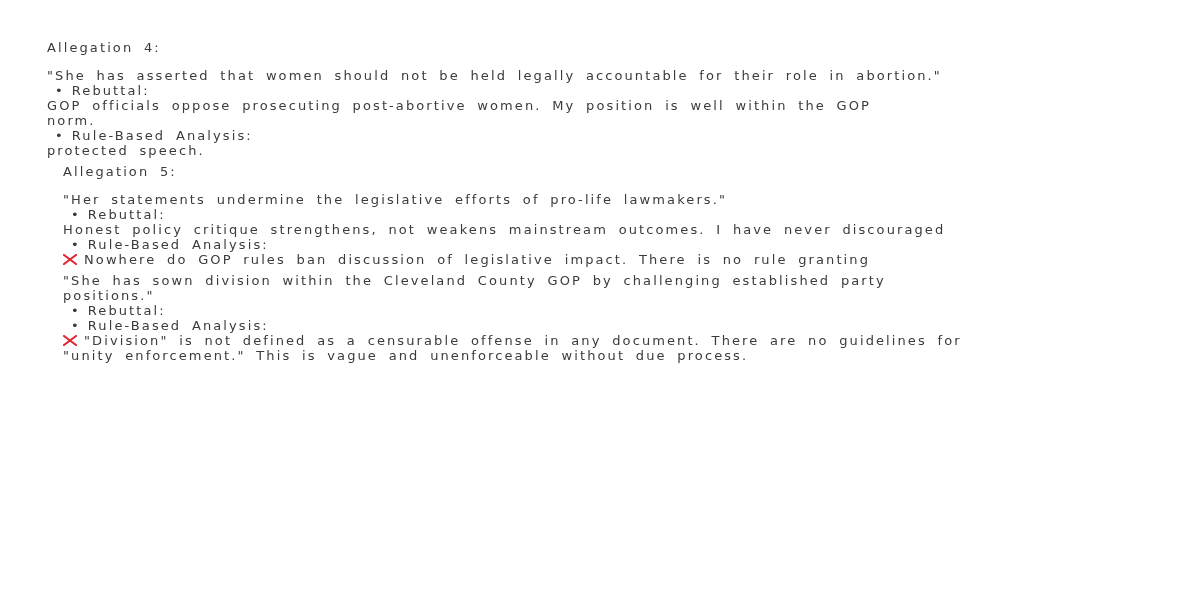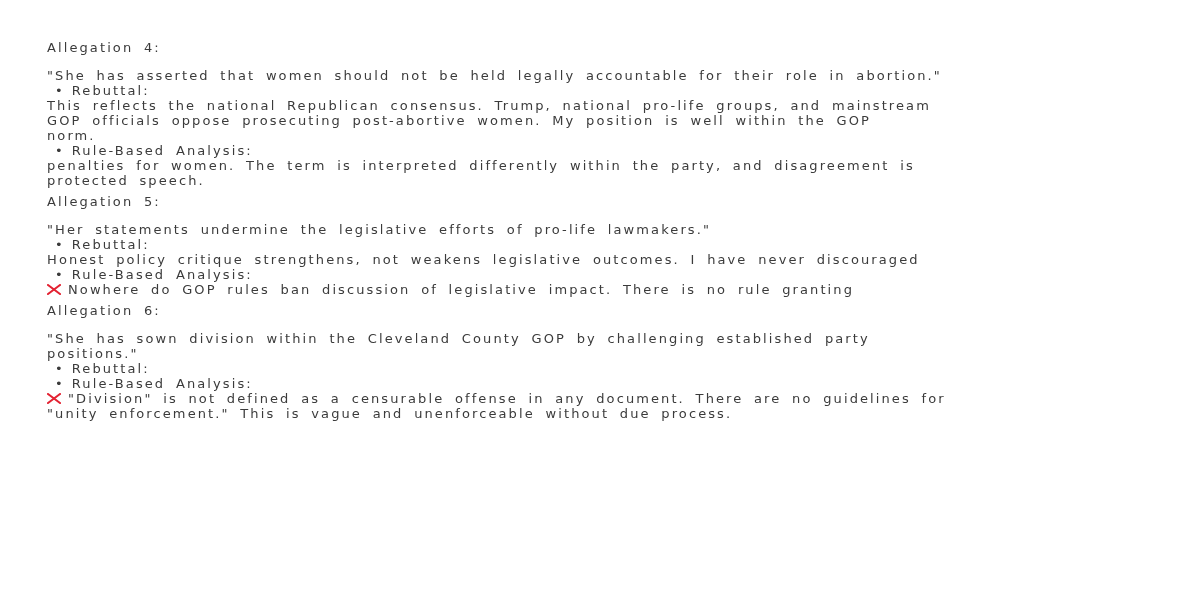--- a/index.html
+++ b/index.html
@@ -24,20 +24,21 @@
     font-family: "DejaVu Sans", "Liberation Sans", sans-serif;
     font-size: 13px;
     line-height: 15px;
     letter-spacing: 2.1px;
     word-spacing: 4.5px;
     color: #3b3b3b;
     font-weight: 400;
   }
   .section + .section {
     margin-top: 6px;
+    margin-left: 16px;
   }
   .heading {
     margin-bottom: 13px;
   }
   .line {
     height: 15px;
     line-height: 15px;
     white-space: nowrap;
   }
   .line.bullet {
@@ -62,40 +63,37 @@
 </style>
 </head>
 <body>
 
 <div class="page">
   <div class="doc" id="doc">
       <div class="section">
         <div class="line heading">Allegation 4:</div>
         <div class="line">"She has asserted that women should not be held legally accountable for their role in abortion."</div>
         <div class="line bullet"><span class="bullet-dot">•</span><span>Rebuttal:</span></div>
-        <div class="line">This reflects the national Republican consensus. Trump, national pro-life groups, and mainstream</div>
         <div class="line">GOP officials oppose prosecuting post-abortive women. My position is well within the GOP</div>
         <div class="line">norm.</div>
         <div class="line bullet"><span class="bullet-dot">•</span><span>Rule-Based Analysis:</span></div>
-        <div class="line">penalties for women. The term is interpreted differently within the party, and disagreement is</div>
         <div class="line">protected speech.</div>
       </div>
       <div class="section">
         <div class="line heading">Allegation 5:</div>
         <div class="line">"Her statements undermine the legislative efforts of pro-life lawmakers."</div>
         <div class="line bullet"><span class="bullet-dot">•</span><span>Rebuttal:</span></div>
-        <div class="line">Honest policy critique strengthens, not weakens legislative outcomes. I have never discouraged</div>
+        <div class="line">Honest policy critique strengthens, not weakens mainstream outcomes. I have never discouraged</div>
         <div class="line bullet"><span class="bullet-dot">•</span><span>Rule-Based Analysis:</span></div>
         <div class="line"><span class="xmark"><svg viewBox="0 0 14 11" xmlns="http://www.w3.org/2000/svg">
               <line x1="1" y1="1" x2="13" y2="10" stroke="#e32232" stroke-width="2.1" stroke-linecap="round"></line>
               <line x1="13" y1="1" x2="1" y2="10" stroke="#e32232" stroke-width="2.1" stroke-linecap="round"></line>
             </svg></span><span>Nowhere do GOP rules ban discussion of legislative impact. There is no rule granting</span></div>
       </div>
       <div class="section">
-        <div class="line heading">Allegation 6:</div>
         <div class="line">"She has sown division within the Cleveland County GOP by challenging established party</div>
         <div class="line">positions."</div>
         <div class="line bullet"><span class="bullet-dot">•</span><span>Rebuttal:</span></div>
         <div class="line bullet"><span class="bullet-dot">•</span><span>Rule-Based Analysis:</span></div>
         <div class="line"><span class="xmark"><svg viewBox="0 0 14 11" xmlns="http://www.w3.org/2000/svg">
               <line x1="1" y1="1" x2="13" y2="10" stroke="#e32232" stroke-width="2.1" stroke-linecap="round"></line>
               <line x1="13" y1="1" x2="1" y2="10" stroke="#e32232" stroke-width="2.1" stroke-linecap="round"></line>
             </svg></span><span>"Division" is not defined as a censurable offense in any document. There are no guidelines for</span></div>
         <div class="line">"unity enforcement." This is vague and unenforceable without due process.</div>
       </div>

